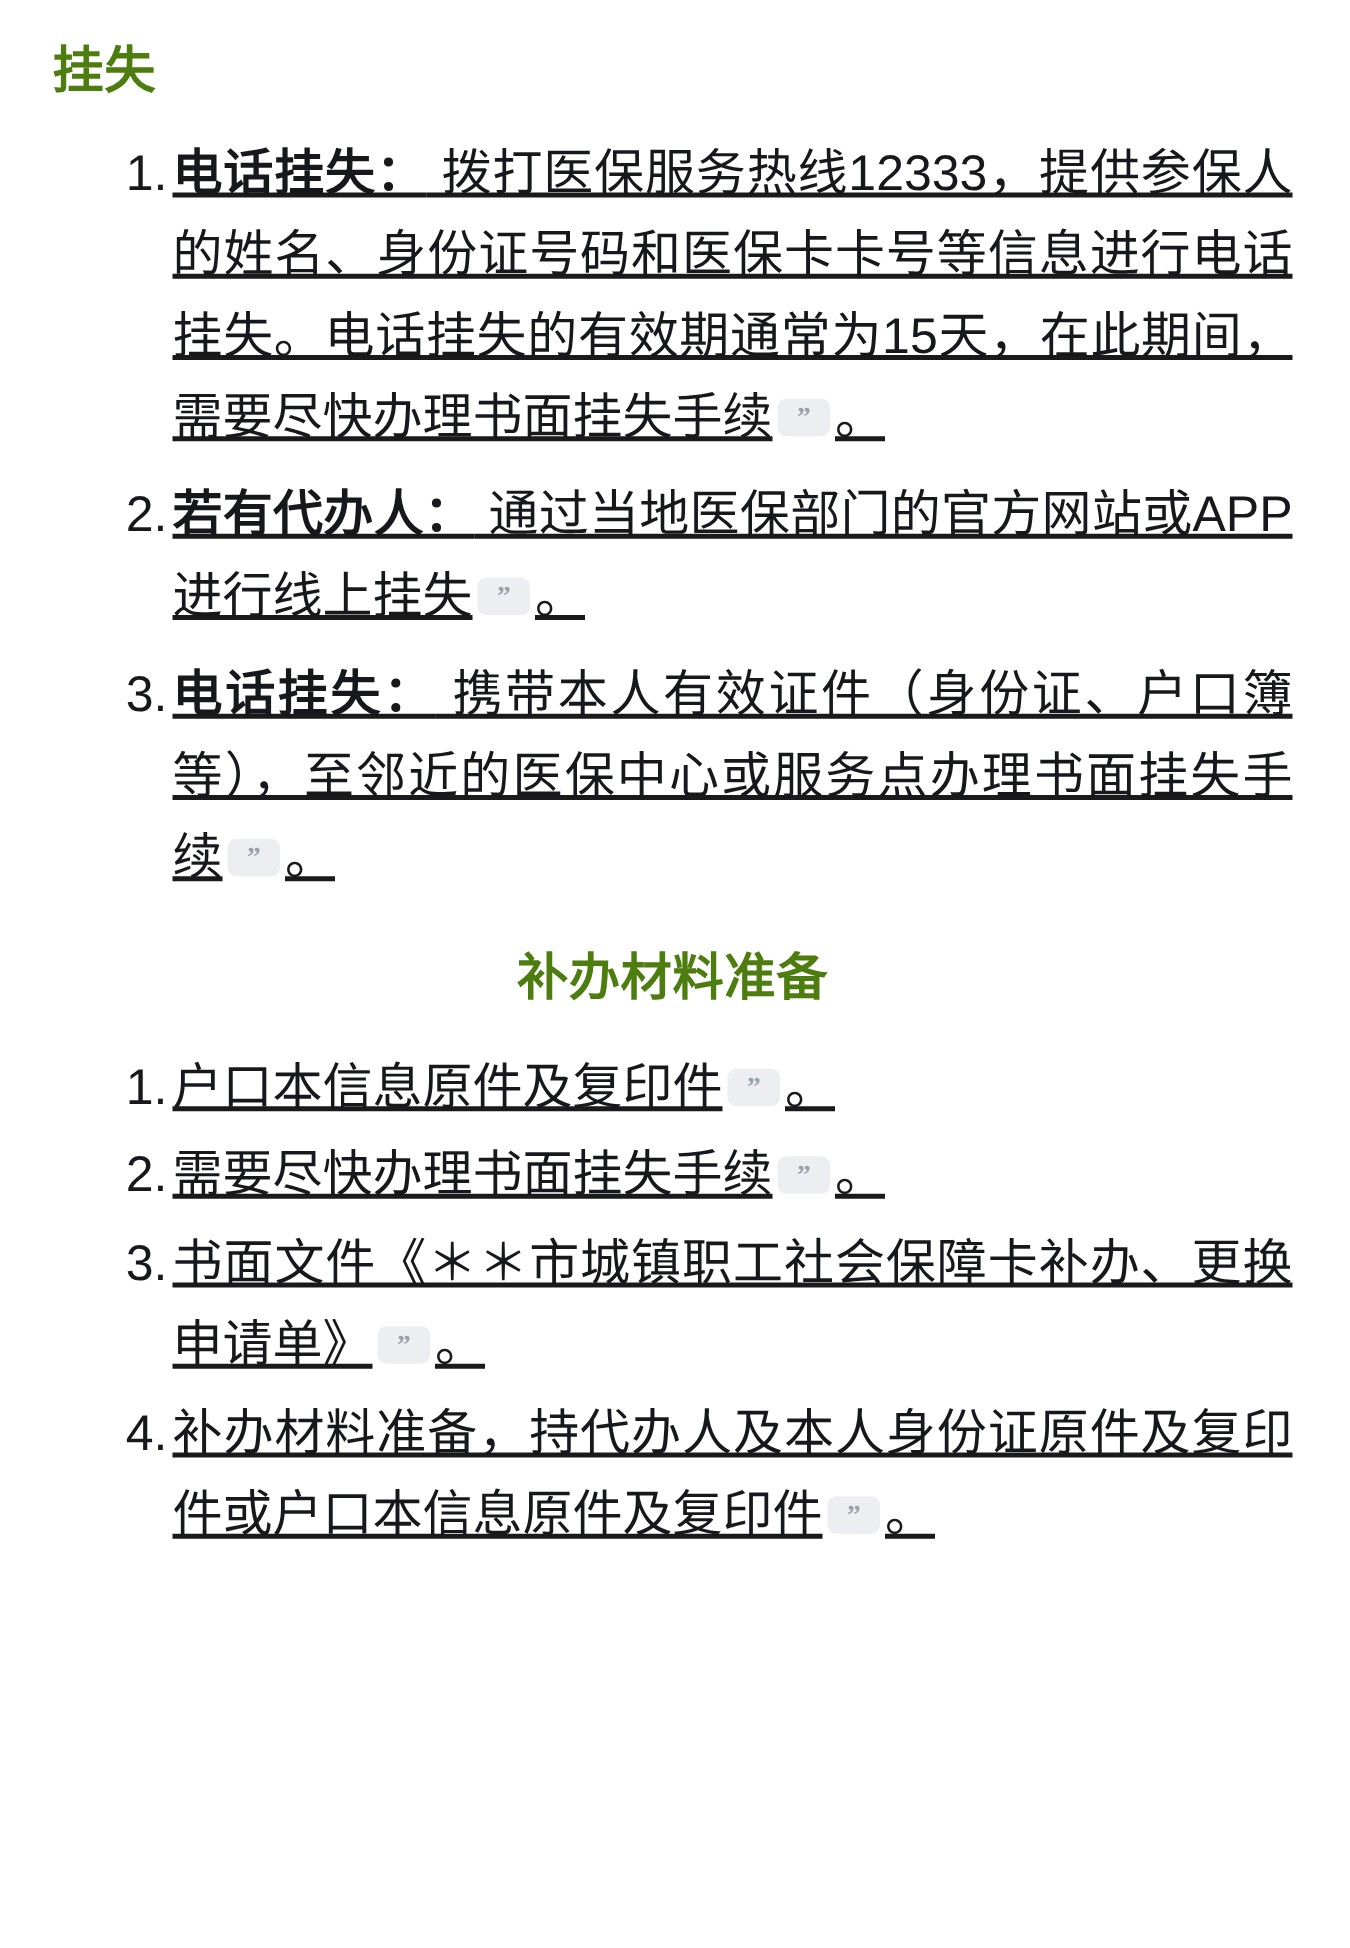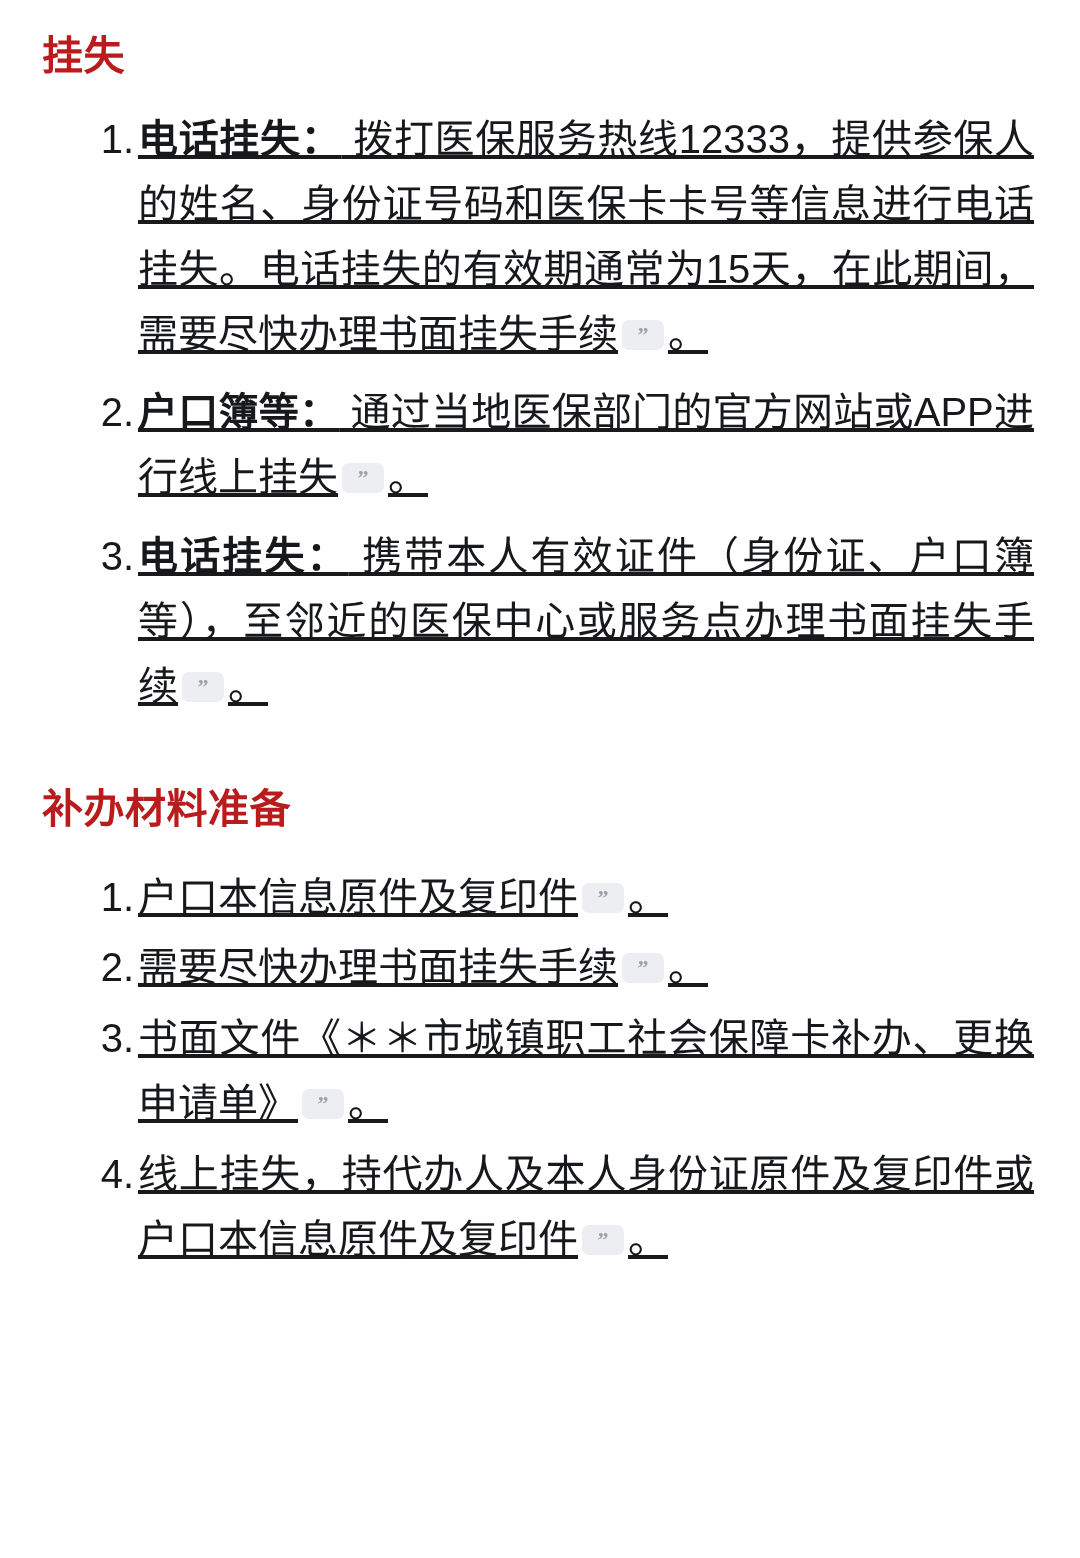--- a/index.html
+++ b/index.html
@@ -19,25 +19,26 @@
     box-sizing: border-box;
     width: 1080px;
     padding: 18px 46px 40px 42px;
   }
   h2.section-title {
     font-size: 41px;
     line-height: 1.2;
     font-weight: 700;
     letter-spacing: 0.5px;
     margin: 14px 0 26px 0;
-    color: #b91c1c;
+    color: #4d7c0f;
   }
   h2.section-title.second {
-    margin-top: 67px;
+    margin-top: 40px;
     margin-bottom: 30px;
+    text-align: center;
   }
   ol.list {
     list-style: none;
     margin: 0;
     padding: 0;
     counter-reset: item;
     text-decoration: underline;
   }
   ol.list > li {
     counter-increment: item;
@@ -92,37 +93,37 @@
 
 <div class="page">
 
   <h2 class="section-title">挂失</h2>
 
   <ol class="list">
     <li>
       <span class="lead">电话挂失：</span><span> 拨打医保服务热线12333，提供参保人的姓名、身份证号码和医保卡卡号等信息进行电话挂失。电话挂失的有效期通常为15天，在此期间，需要尽快办理书面挂失手续</span><span class="cite">”</span><span>。</span>
     </li>
     <li>
-      <span class="lead">户口簿等：</span><span> 通过当地医保部门的官方网站或APP进行线上挂失</span><span class="cite">”</span><span>。</span>
+      <span class="lead">若有代办人：</span><span> 通过当地医保部门的官方网站或APP进行线上挂失</span><span class="cite">”</span><span>。</span>
     </li>
     <li>
       <span class="lead">电话挂失：</span><span> 携带本人有效证件（身份证、户口簿等），至邻近的医保中心或服务点办理书面挂失手续</span><span class="cite">”</span><span>。</span>
     </li>
   </ol>
 
   <h2 class="section-title second">补办材料准备</h2>
 
   <ol class="list tight">
     <li>
       <span>户口本信息原件及复印件</span><span class="cite">”</span><span>。</span>
     </li>
     <li>
       <span>需要尽快办理书面挂失手续</span><span class="cite">”</span><span>。</span>
     </li>
     <li>
       <span>书面文件《＊＊市城镇职工社会保障卡补办、更换申请单》</span><span class="cite">”</span><span>。</span>
     </li>
     <li>
-      <span>线上挂失，持代办人及本人身份证原件及复印件或户口本信息原件及复印件</span><span class="cite">”</span><span>。</span>
+      <span>补办材料准备，持代办人及本人身份证原件及复印件或户口本信息原件及复印件</span><span class="cite">”</span><span>。</span>
     </li>
   </ol>
 
 </div>
 
 </body></html>

